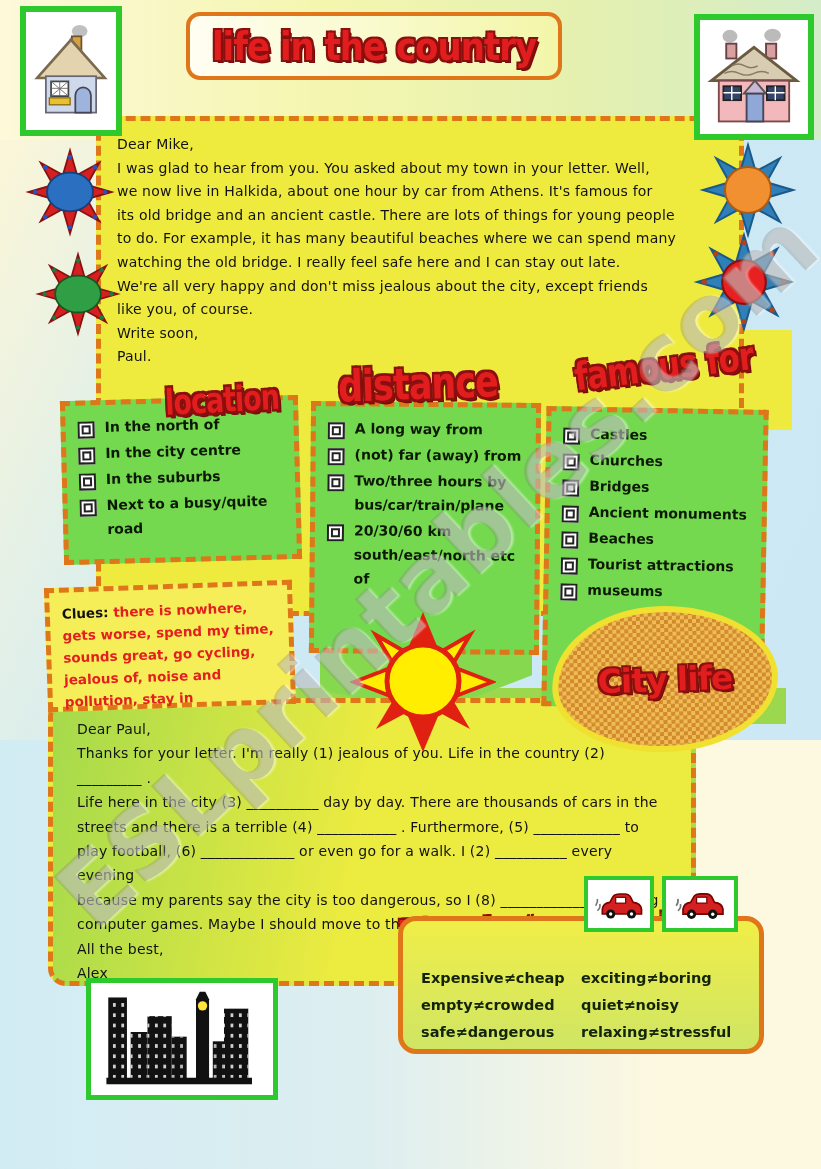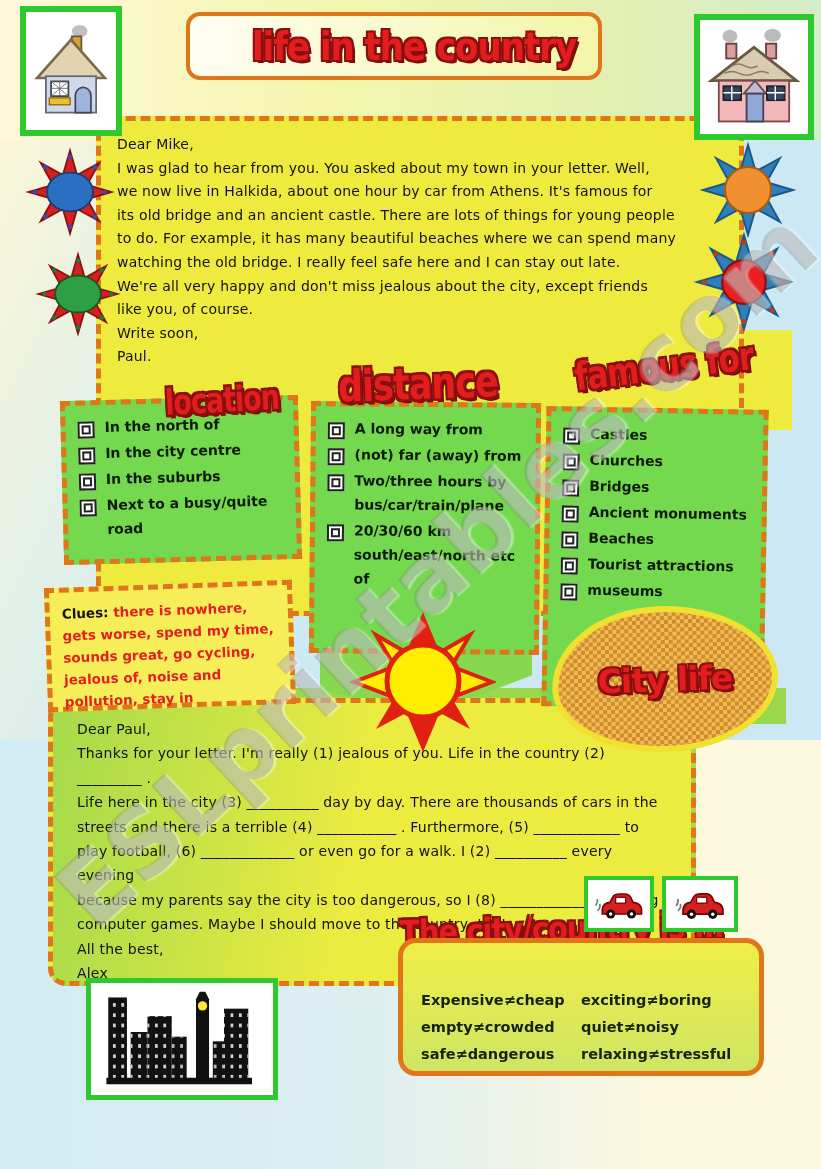--- a/index.html
+++ b/index.html
@@ -18,21 +18,21 @@
     clip-path:polygon(0 0,100% 0,100% 55%,52% 100%,0 72%);}
   .green-band{left:86px;top:688px;width:700px;height:36px;background:#9cd84e;z-index:1;}
 
   
   .artbox{background:#fff;border:6px solid #2dc92d;z-index:4;display:flex;
           align-items:center;justify-content:center;}
 
   
   .title-box{left:186px;top:12px;width:368px;height:60px;border:4px solid #e0761a;
     border-radius:14px;background:linear-gradient(to right,#fffef2,#f3f6a8);
-    display:flex;align-items:center;justify-content:center;z-index:3;padding-left:40px;}
+    display:flex;align-items:center;justify-content:center;z-index:3;}
   .wordart{font-weight:bold;color:#e21d1d;white-space:nowrap;letter-spacing:-1px;
     text-shadow:-2px -2px 0 #8a0f0f,2px -2px 0 #8a0f0f,-2px 2px 0 #8a0f0f,
                  2px 2px 0 #8a0f0f,3px 3px 0 #7a0a0a;}
   .title-text{font-size:34px;transform:scaleY(1.15);}
   .wa{position:absolute;z-index:5;}
   .wa-location{left:165px;top:384px;font-size:27px;transform:rotate(-3deg) scaleY(1.3);}
   .wa-distance{left:338px;top:364px;font-size:35px;transform:rotate(-2deg) scaleY(1.25);}
   .wa-famous{left:574px;top:348px;font-size:31px;transform:rotate(-7deg) scaleY(1.25);}
   .wa-ccountry{left:400px;top:912px;font-size:29px;transform:rotate(-1.5deg) scaleY(1.2);}
 
@@ -68,21 +68,21 @@
   .citylife{left:552px;top:606px;width:214px;height:134px;z-index:6;
     border:6px solid #f0e030;border-radius:48% 52% 50% 50% / 55% 50% 50% 45%;
     background-color:#f0bc58;
     background-image:linear-gradient(45deg,#d08828 25%,transparent 25%,transparent 75%,#d08828 75%),
                      linear-gradient(45deg,#d08828 25%,transparent 25%,transparent 75%,#d08828 75%);
     background-size:8px 8px;background-position:0 0,4px 4px;
     display:flex;align-items:center;justify-content:center;transform:rotate(-2deg);}
   .citylife-text{font-size:33px;}
 
   
-  .cc-box{left:398px;top:938px;width:366px;height:138px;border:5px solid #e0761a;
+  .cc-box{left:398px;top:916px;width:366px;height:138px;border:5px solid #e0761a;
     border-radius:18px;background:linear-gradient(#f0ee48,#cfe564);z-index:6;
     box-sizing:border-box;padding:44px 18px 0 18px;display:flex;}
   .cc-col{width:50%;font-weight:bold;font-size:14.5px;line-height:27px;color:#13240a;}
 
   
   .house-left{left:20px;top:6px;width:90px;height:118px;}
   .house-right{left:694px;top:14px;width:108px;height:114px;}
   .car1{left:584px;top:876px;width:62px;height:48px;border-width:4px;z-index:7;}
   .car2{left:662px;top:876px;width:68px;height:48px;border-width:4px;z-index:7;}
   .skyline{left:86px;top:978px;width:182px;height:112px;border-width:5px;z-index:6;}

